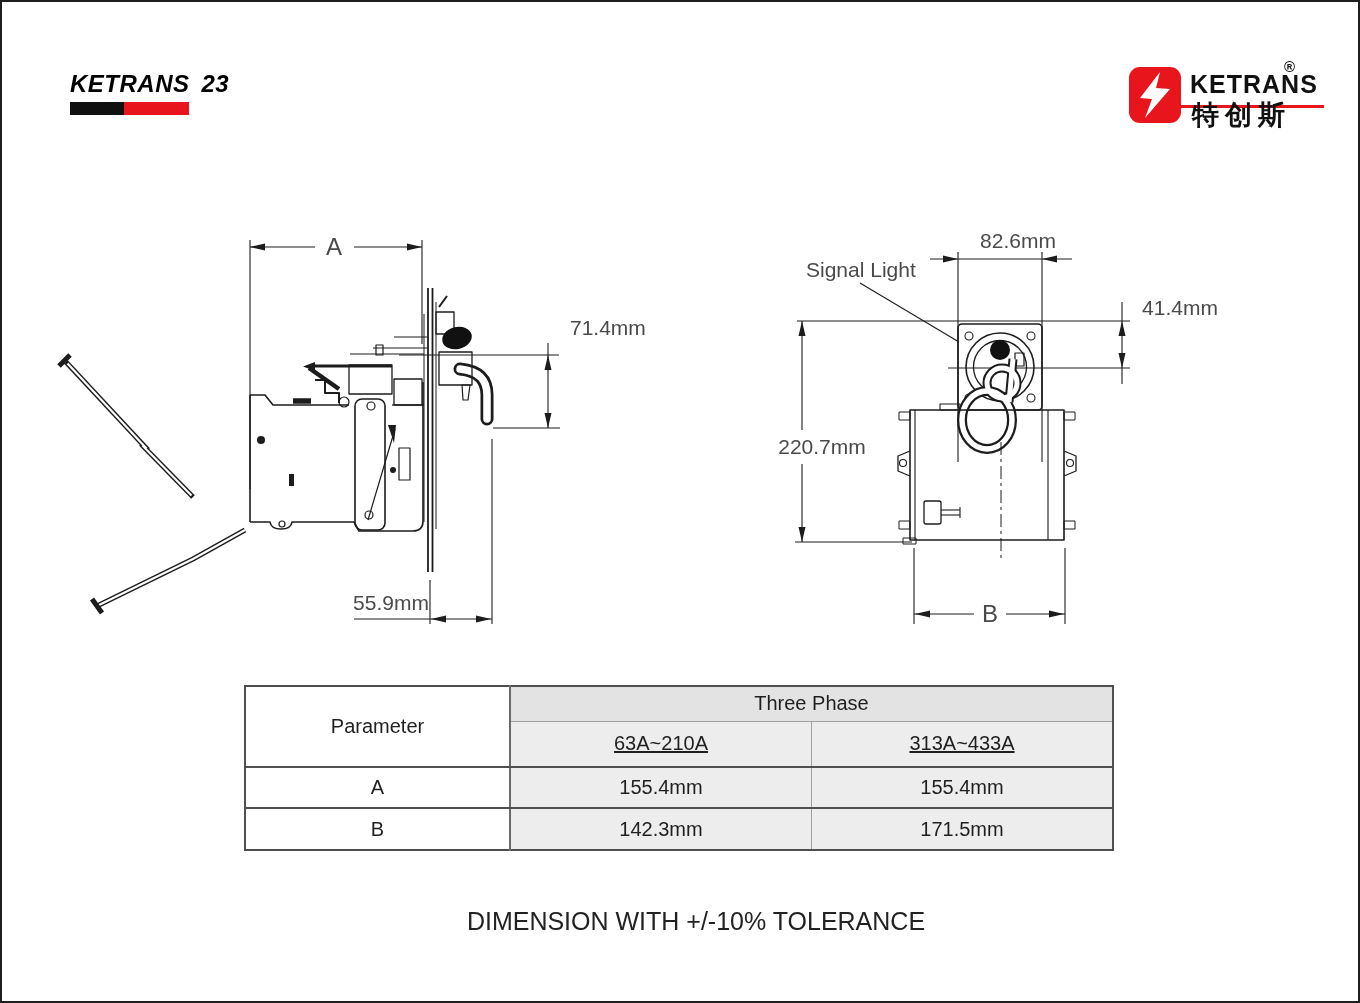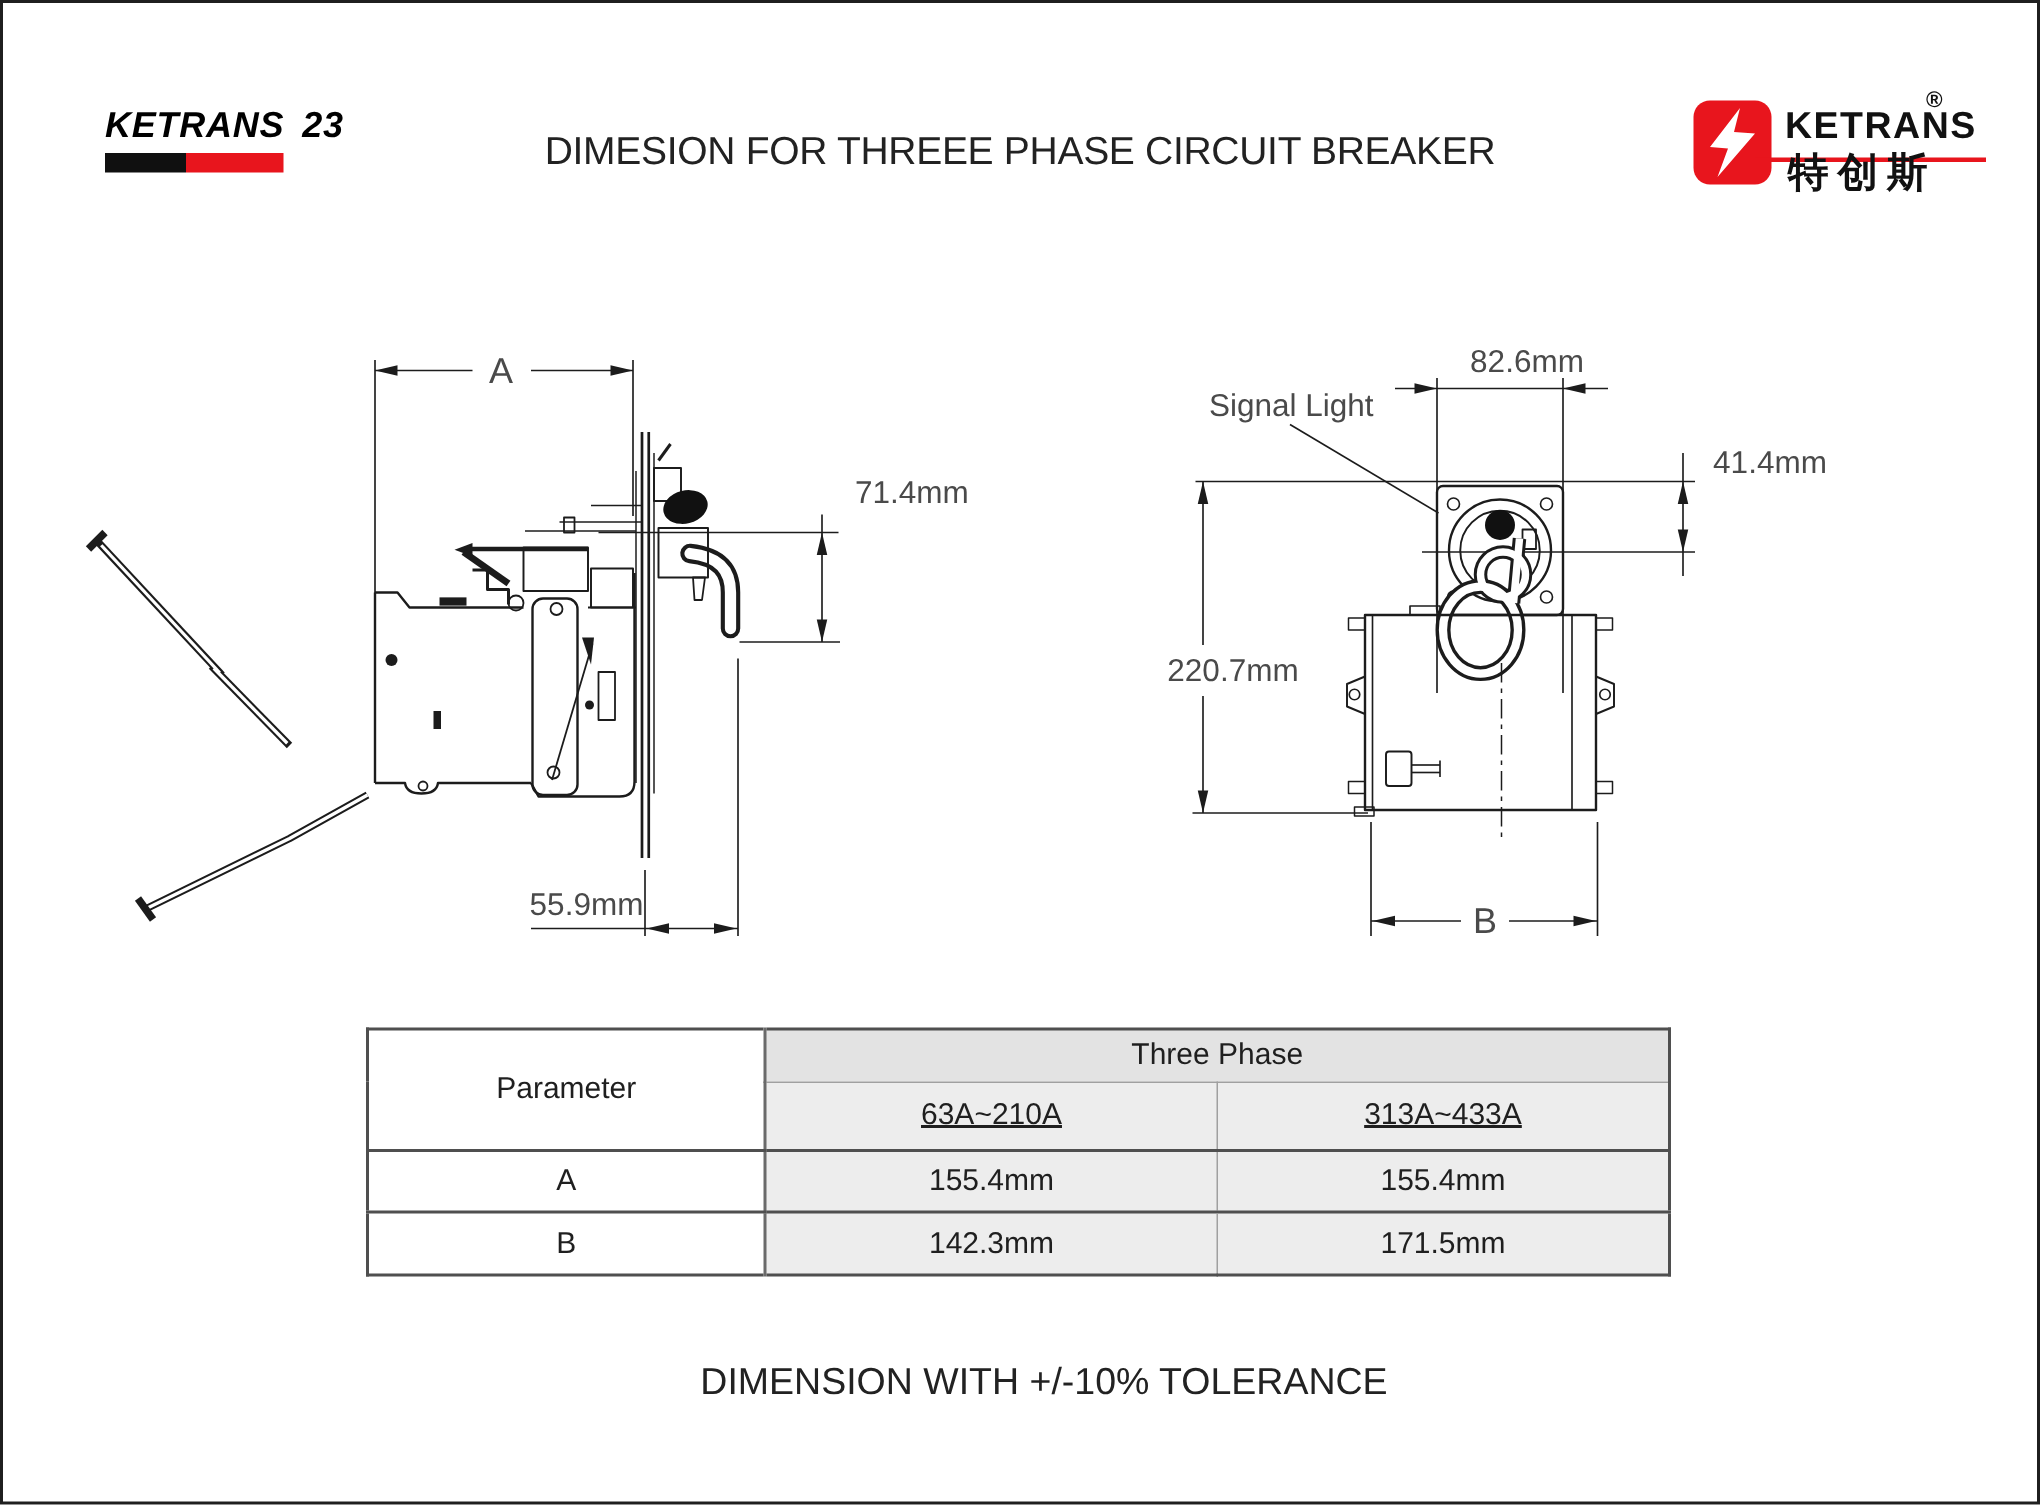--- a/index.html
+++ b/index.html
@@ -71,21 +71,20 @@
 <div class="page">
 
   <div class="logo-left">
     <div class="ll-text"><span>KETRANS</span><span class="ll-num">23</span></div>
     <div class="ll-bar">
       <div class="b1" style="background:#101010"></div>
       <div class="b2" style="background:#e8151d"></div>
     </div>
   </div>
 
-  <div class="page-title">DIMESION FOR THREEE PHASE CIRCUIT BREAKER</div>
 
   <div class="logo-right">
     <span class="lr-bolt">
       <svg width="54" height="58" viewBox="0 0 54 58">
         <rect x="1" y="1" width="52" height="56" rx="11" fill="#e8151d"></rect>
         <path d="M32 6 L12 32 L24 33 L17 52 L42 23 L28 22 Z" fill="#ffffff"></path>
       </svg>
     </span>
     <span class="lr-brand">KETRANS</span>
     <span class="lr-reg">®</span>

